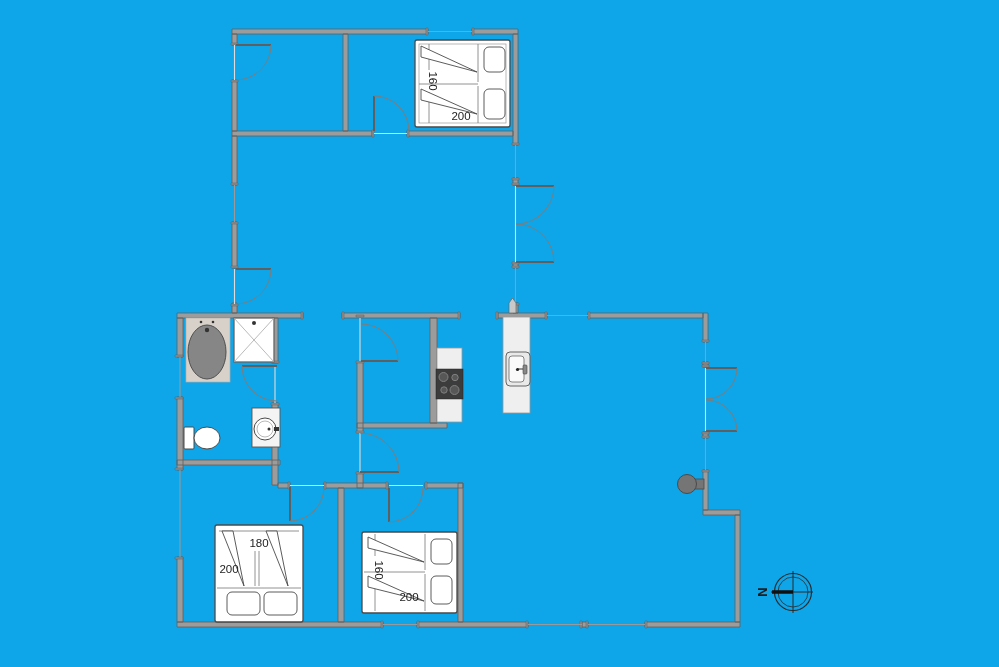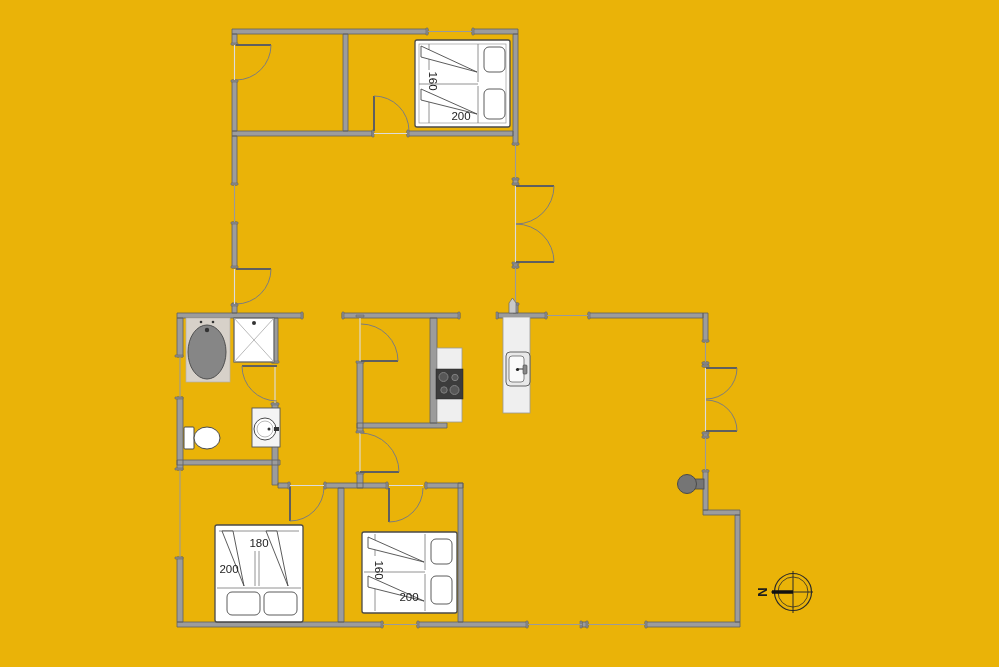--- a/index.html
+++ b/index.html
@@ -1,16 +1,16 @@
 <!DOCTYPE html>
 <html><head>
 <meta charset="utf-8">
 <style>
   html,body{margin:0;padding:0;background:#ffffff;}
-  .stage{position:relative;width:999px;height:667px;background:#eab308;overflow:hidden;
+  .stage{position:relative;width:999px;height:667px;background:#0ea5e9;overflow:hidden;
          font-family:"Liberation Sans", sans-serif;}
   svg{position:absolute;left:0;top:0;}
   text{font-family:"Liberation Sans", sans-serif;fill:#1c1c1c;}
   .dim{font-size:11.5px;}
   .north{font-size:13px;font-weight:bold;}
 </style>
 </head>
 <body>
 
 <div class="stage">

